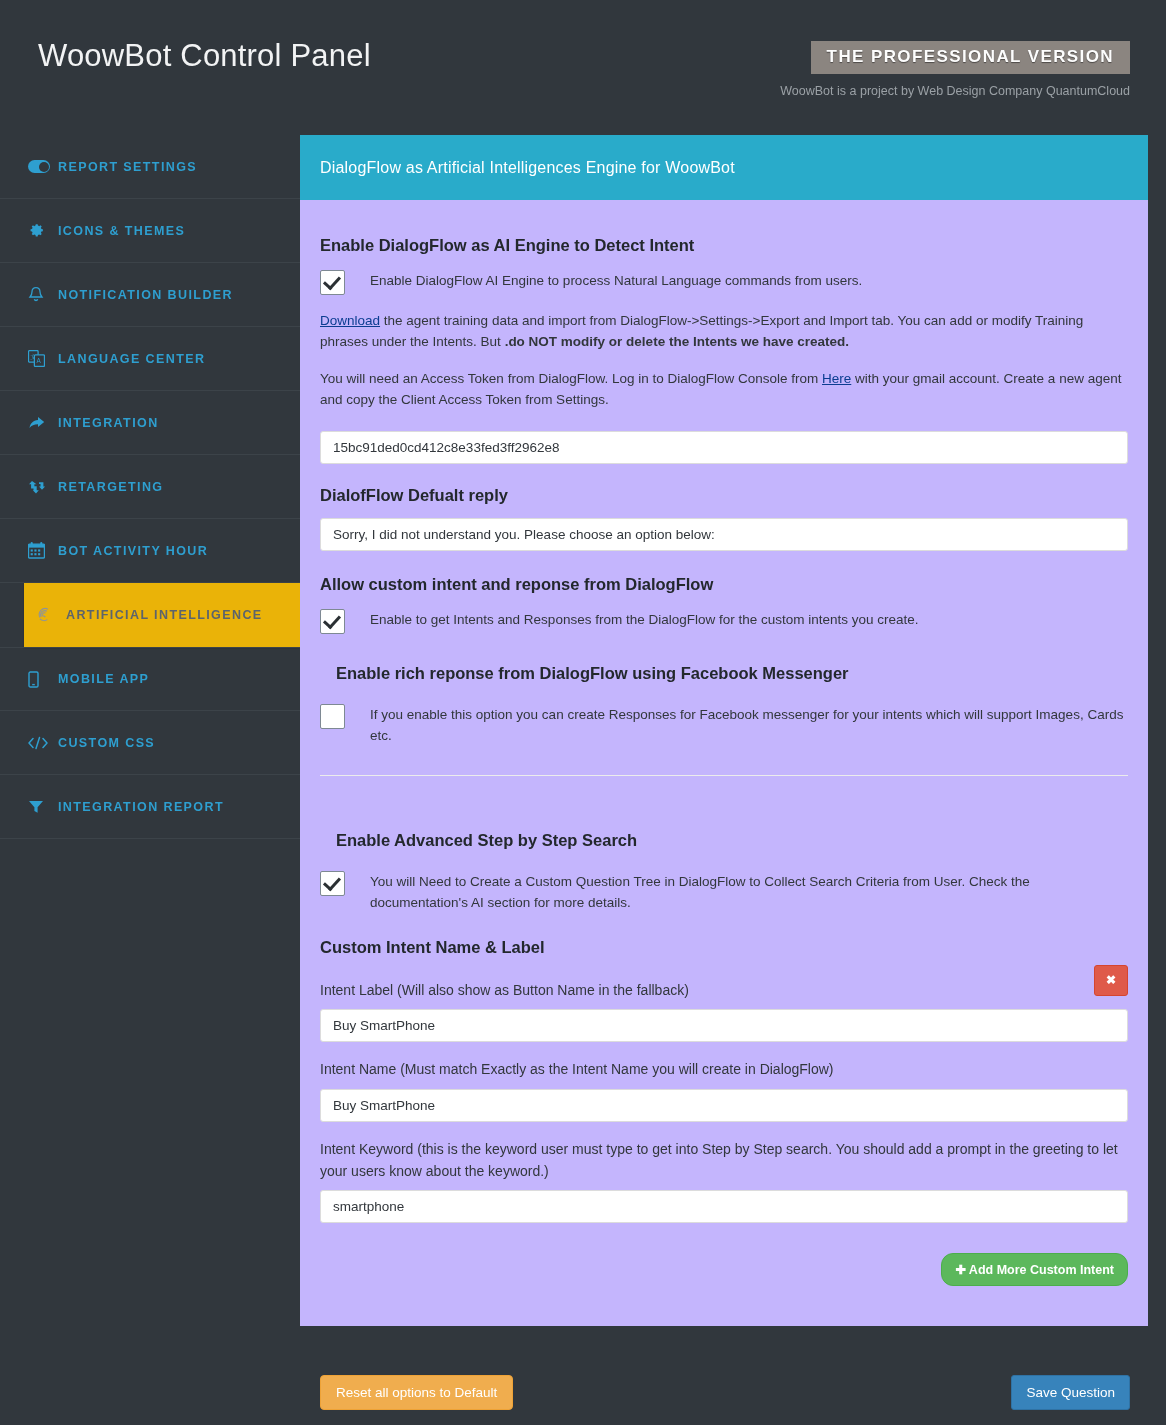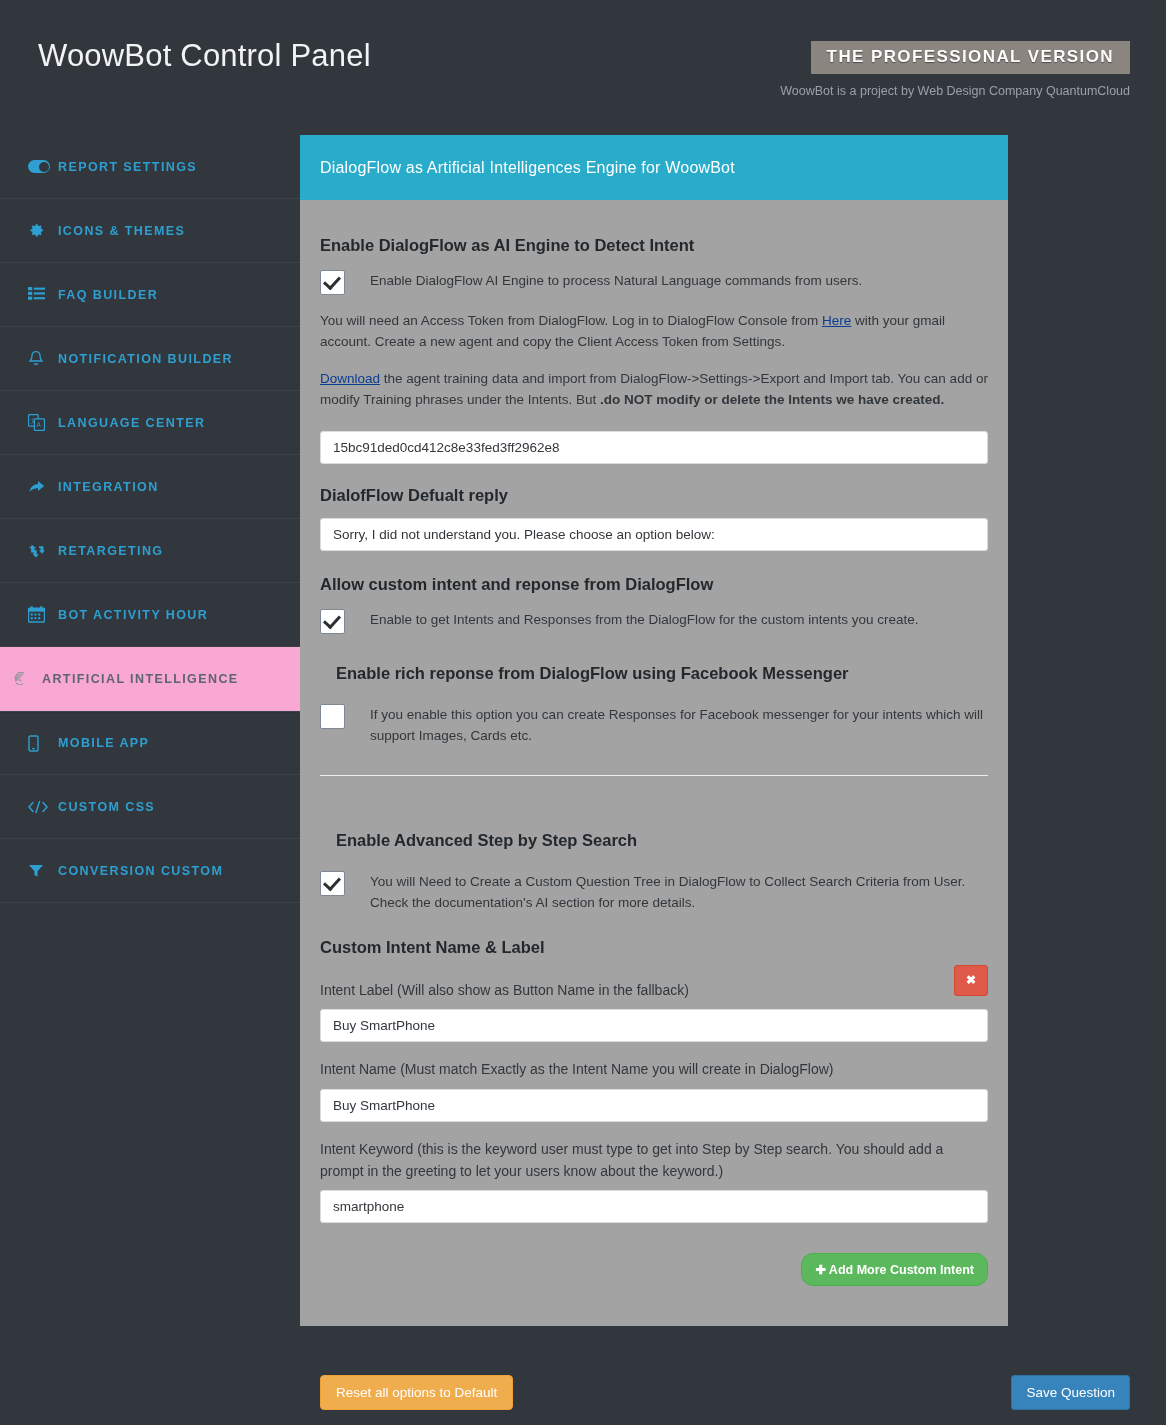--- a/index.html
+++ b/index.html
@@ -45,43 +45,43 @@
     width:30px;flex:0 0 30px;
     display:flex;align-items:center;justify-content:flex-start;
     color:#2e9fd0;
   }
   .nav-item .lbl{
     font-size:12.5px;font-weight:bold;letter-spacing:1.4px;
     color:#2e9fd0;
     white-space:nowrap;
   }
   .nav-item.active{
-    background:#f9a8d4;
+    background:#eab308;
     border-bottom:none;
-    margin-left:0;
+    margin-left:24px;
     padding-left:12px;
     box-shadow:0 1px 2px rgba(0,0,0,.25);
   }
   .nav-item.active .ico{color:#8d949b;}
   .nav-item.active .lbl{color:#5c646c;}
   .nav-item.active + .nav-item{border-top:1px solid #3c4349;}
   .sidebar-spacer{height:70px;}
 
   
   .toggle-ico{
     width:22px;height:13px;border-radius:7px;background:#2e9fd0;position:relative;
   }
   .toggle-ico:after{
     content:"";position:absolute;right:1.5px;top:1.5px;width:10px;height:10px;border-radius:50%;background:#31373d;
   }
 
   
   .panel{
-    position:absolute;left:300px;top:135px;width:708px;
-    background:#a3a3a3;
+    position:absolute;left:300px;top:135px;width:848px;
+    background:#c4b5fd;
   }
   .panel-head{
     background:#29abca;height:65px;
     display:flex;align-items:center;
     padding-left:20px;box-sizing:border-box;
   }
   .panel-head h2{
     margin:0;font-size:16px;font-weight:400;color:#ffffff;letter-spacing:.2px;
   }
   .panel-body{
@@ -187,33 +187,20 @@
     <div class="nav-item">
       <span class="ico">
         <svg width="17" height="17" viewBox="0 0 16 16" fill="currentColor">
             <path d="M8 5.2a2.8 2.8 0 100 5.6 2.8 2.8 0 000-5.6zm0 4.2a1.4 1.4 0 110-2.8 1.4 1.4 0 010 2.8z"></path>
             <path d="M14 6.9l-1.4-.25a4.9 4.9 0 00-.5-1.2l.82-1.16-1.2-1.2L10.55 3.9a4.9 4.9 0 00-1.2-.5L9.1 2H7.3l-.25 1.4a4.9 4.9 0 00-1.2.5L4.7 3.08l-1.2 1.2.82 1.17a4.9 4.9 0 00-.5 1.2L2.4 6.9v1.8l1.42.25c.1.43.27.83.5 1.2L3.5 11.3l1.2 1.2 1.16-.82c.37.22.77.39 1.2.5L7.3 13.6h1.8l.25-1.42a4.9 4.9 0 001.2-.5l1.17.82 1.2-1.2-.82-1.16c.22-.37.39-.77.5-1.2L14 8.7z"></path>
           </svg>
       </span>
       <span class="lbl">ICONS &amp; THEMES</span>
     </div>
 
-    <div class="nav-item">
-      <span class="ico">
-        <svg width="17" height="15" viewBox="0 0 16 14" fill="currentColor">
-            <rect x="0" y="0" width="4" height="3"></rect>
-            <rect x="5.5" y="0.5" width="10.5" height="2"></rect>
-            <rect x="0" y="4.5" width="4" height="3"></rect>
-            <rect x="5.5" y="5" width="10.5" height="2"></rect>
-            <rect x="0" y="9" width="4" height="3"></rect>
-            <rect x="5.5" y="9.5" width="10.5" height="2"></rect>
-          </svg>
-      </span>
-      <span class="lbl">FAQ BUILDER</span>
-    </div>
 
     <div class="nav-item">
       <span class="ico">
         <svg width="16" height="18" viewBox="0 0 16 18" fill="none" stroke="currentColor" stroke-width="1.3">
             <path d="M8 1.6c-2.5 0-4 1.8-4 4.2 0 3-1.2 4.2-2 5.2h12c-.8-1-2-2.2-2-5.2 0-2.4-1.5-4.2-4-4.2z"></path>
             <path d="M6.3 13.3a1.8 1.8 0 003.4 0"></path>
           </svg>
       </span>
       <span class="lbl">NOTIFICATION BUILDER</span>
     </div>
@@ -301,44 +288,44 @@
       </span>
       <span class="lbl">CUSTOM CSS</span>
     </div>
 
     <div class="nav-item">
       <span class="ico">
         <svg width="16" height="16" viewBox="0 0 16 16" fill="currentColor">
             <path d="M1 2h14l-5.4 6.3v5.5L6.4 12V8.3z"></path>
           </svg>
       </span>
-      <span class="lbl">CONVERSION CUSTOM</span>
+      <span class="lbl">INTEGRATION REPORT</span>
     </div>
 
     <div class="sidebar-spacer"></div>
   </div>
 
   <div class="panel">
 
     <div class="panel-head">
       <h2>DialogFlow as Artificial Intelligences Engine for WoowBot</h2>
     </div>
 
     <div class="panel-body">
 
       <h3 class="sec">Enable DialogFlow as AI Engine to Detect Intent</h3>
 
       <div class="cbrow">
         <div class="checkbox checked"></div>
         <div class="cb-label">Enable DialogFlow AI Engine to process Natural Language commands from users.</div>
       </div>
 
+      <p class="info"><a class="link" href="#">Download</a><span> the agent training data and import from DialogFlow-&gt;Settings-&gt;Export and Import tab. You can add or modify Training phrases under the Intents. But </span><span class="bold">.do NOT modify or delete the Intents we have created.</span></p>
+
       <p class="info"><span>You will need an Access Token from DialogFlow. Log in to DialogFlow Console from </span><a class="link" href="#">Here</a><span> with your gmail account. Create a new agent and copy the Client Access Token from Settings.</span></p>
-
-      <p class="info"><a class="link" href="#">Download</a><span> the agent training data and import from DialogFlow-&gt;Settings-&gt;Export and Import tab. You can add or modify Training phrases under the Intents. But </span><span class="bold">.do NOT modify or delete the Intents we have created.</span></p>
 
       <div style="margin-top:20px;">
         <input class="text" type="text" value="15bc91ded0cd412c8e33fed3ff2962e8" style="">
       </div>
 
       <div style="margin-top:18px;">
         <label class="fld strong">DialofFlow Defualt reply</label>
         <input class="text" type="text" value="Sorry, I did not understand you. Please choose an option below:" style="">
       </div>
 

